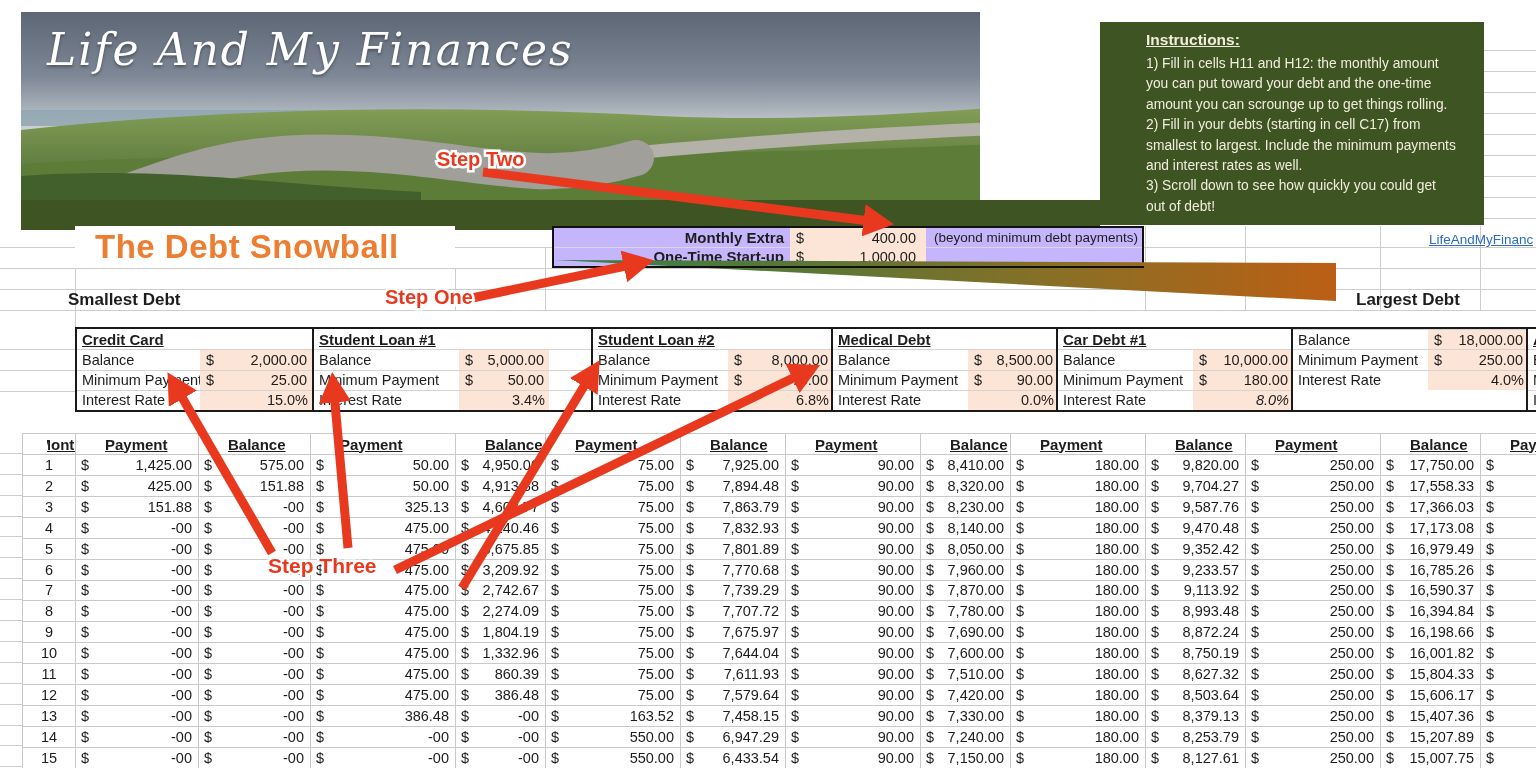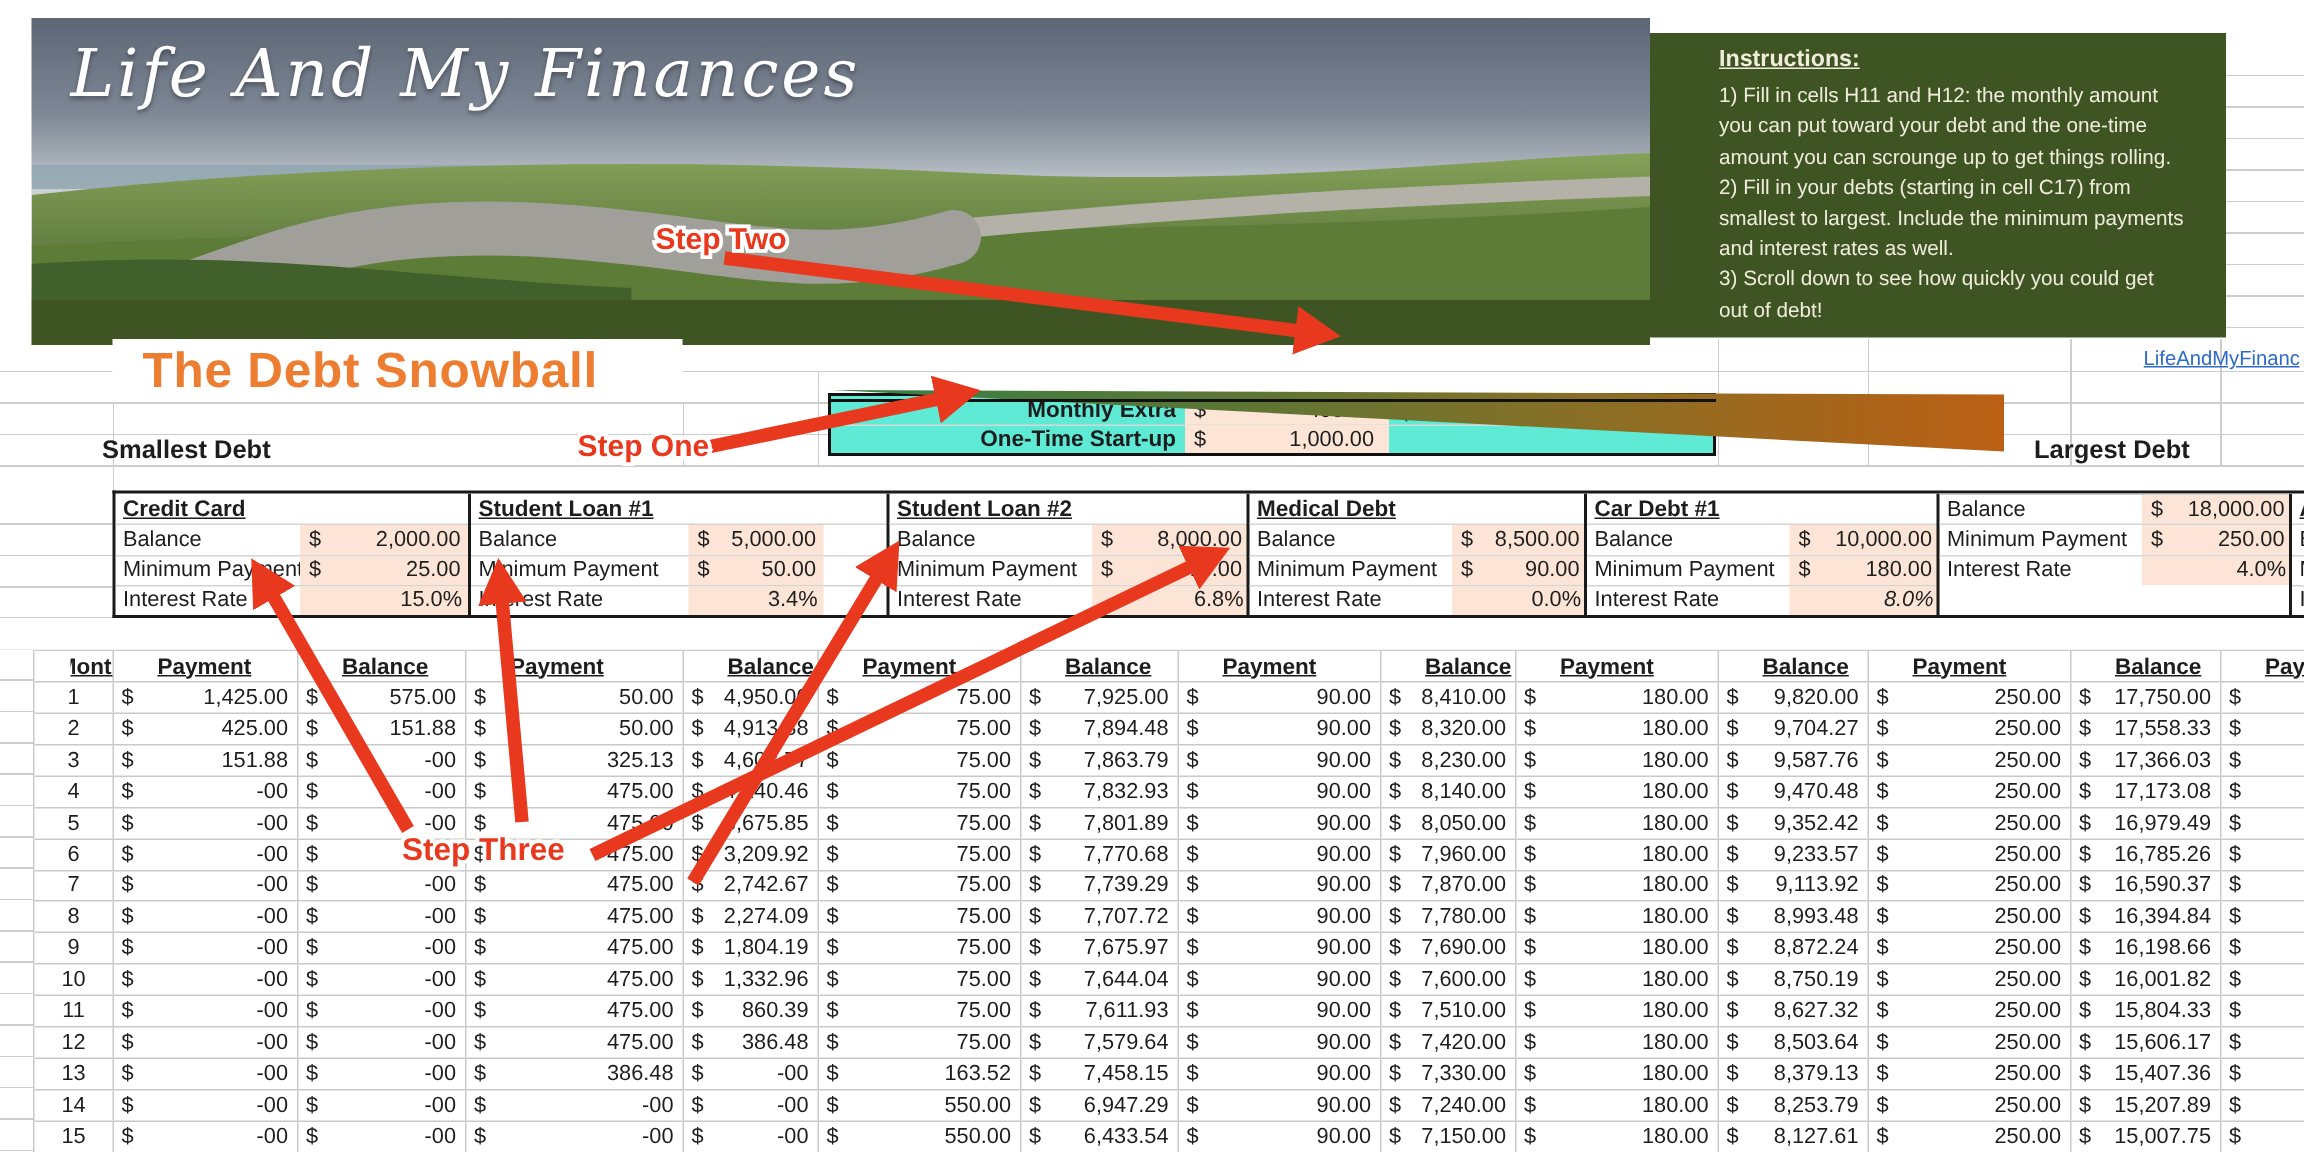--- a/index.html
+++ b/index.html
@@ -14,21 +14,21 @@
   svg{display:block;}
   .abs{position:absolute;}
 
   
   #bg-grid{left:0;top:0;z-index:0;}
   .margin-strip{background:repeating-linear-gradient(to bottom,transparent 0 19.9px,#cdcdcd 19.9px 20.9px);z-index:0;}
   #right-grid{left:1484px;top:30px;width:52px;height:196px;
     background:repeating-linear-gradient(to bottom,transparent 0 20px,#cdcdcd 20px 21px);z-index:1;}
 
   
-  #banner{left:21px;top:12px;width:1079px;height:188px;overflow:hidden;z-index:2;
+  #banner{left:21px;top:12px;width:959px;height:188px;overflow:hidden;z-index:2;
     background:linear-gradient(to bottom,#5d6675 0%,#7e8795 34%,#aab2bb 52%,#ccd1d5 62%,#c3cac6 70%);}
   #logo{position:absolute;left:26px;top:12px;font-family:"DejaVu Serif",serif;font-style:italic;
     font-size:44px;color:#ffffff;text-shadow:0 2px 3px rgba(0,0,0,.35);letter-spacing:2px;white-space:nowrap;}
   #banner-strip{left:21px;top:200px;width:1079px;height:30px;background:var(--band-green);z-index:2;}
 
   
   #instructions{left:1100px;top:22px;width:384px;height:203px;background:var(--band-green);
     z-index:2;box-sizing:border-box;padding:9px 12px 8px 46px;color:#F1EDDC;}
   #instructions .ititle{font-size:15.5px;font-weight:bold;text-decoration:underline;margin-bottom:5px;}
   #instructions .ibody{font-size:13.8px;line-height:1.48;white-space:pre-line;}
@@ -37,22 +37,22 @@
   #page-title{left:75px;top:226px;width:380px;height:42px;background:#fff;z-index:2;
     font-size:33px;font-weight:bold;color:var(--title-orange);line-height:42px;padding-left:20px;
     box-sizing:border-box;letter-spacing:.5px;white-space:nowrap;}
   #smallest-debt{left:68px;top:289px;height:21px;line-height:21px;font-weight:bold;font-size:17px;z-index:2;}
   #largest-debt{left:1356px;top:289px;width:126px;height:21px;line-height:21px;font-weight:bold;
     font-size:17px;text-align:left;z-index:2;}
   #link-wrap{left:1429px;top:230px;width:104px;height:18px;overflow:hidden;white-space:nowrap;z-index:2;}
   #link-wrap a{color:var(--link-blue);text-decoration:underline;font-size:13.5px;cursor:pointer;}
 
   
-  #setup-box{left:552px;top:226px;width:592px;height:42px;background:#5eead4;border:2px solid #111;
-    box-sizing:border-box;z-index:2;display:grid;grid-template-rows:1fr 1fr;margin-top:36px;}
+  #setup-box{left:552px;top:226px;width:592px;height:42px;background:#c4b5fd;border:2px solid #111;
+    box-sizing:border-box;z-index:2;display:grid;grid-template-rows:1fr 1fr;}
   .srow{display:grid;grid-template-columns:236px 136px auto;align-items:center;height:100%;}
   .srow.first{border-bottom:1px solid #d8d8d8;}
   .slabel{font-weight:bold;font-size:15px;text-align:right;padding-right:6px;white-space:nowrap;}
   .sval{background:var(--peach);height:100%;display:flex;justify-content:space-between;
     align-items:center;padding:0 10px 0 6px;box-sizing:border-box;font-size:14.5px;}
   .snote{font-size:13.5px;padding-left:8px;white-space:nowrap;}
   #setup-bottom-line{left:552px;top:266px;width:592px;height:2px;background:#111;z-index:4;}
 
   
   #wedge{left:0;top:0;z-index:3;pointer-events:none;}

